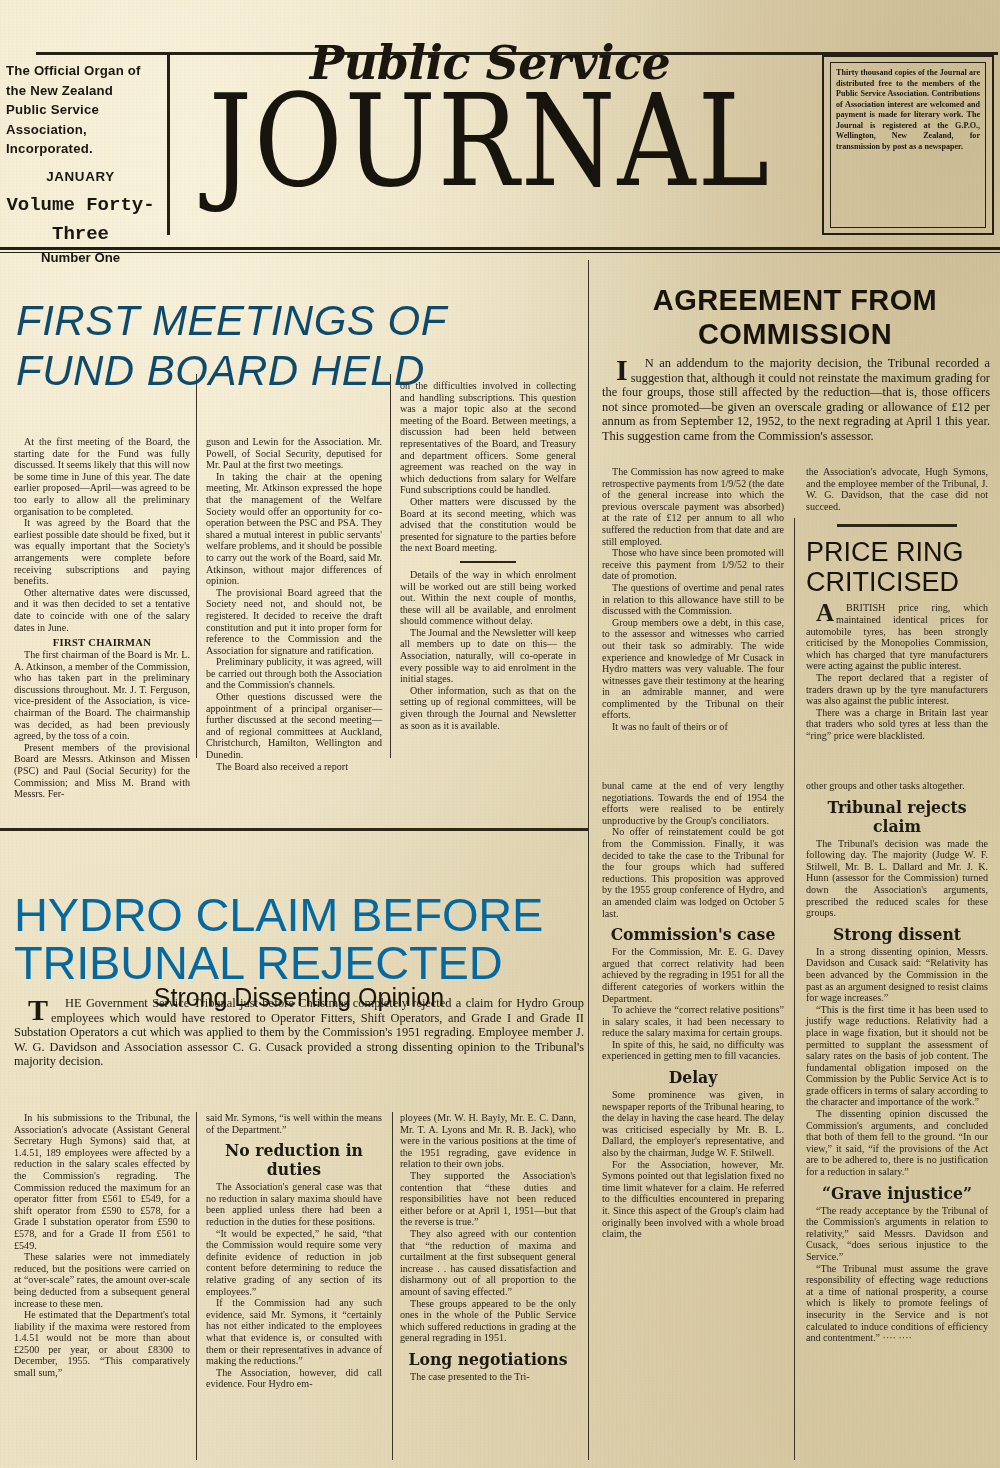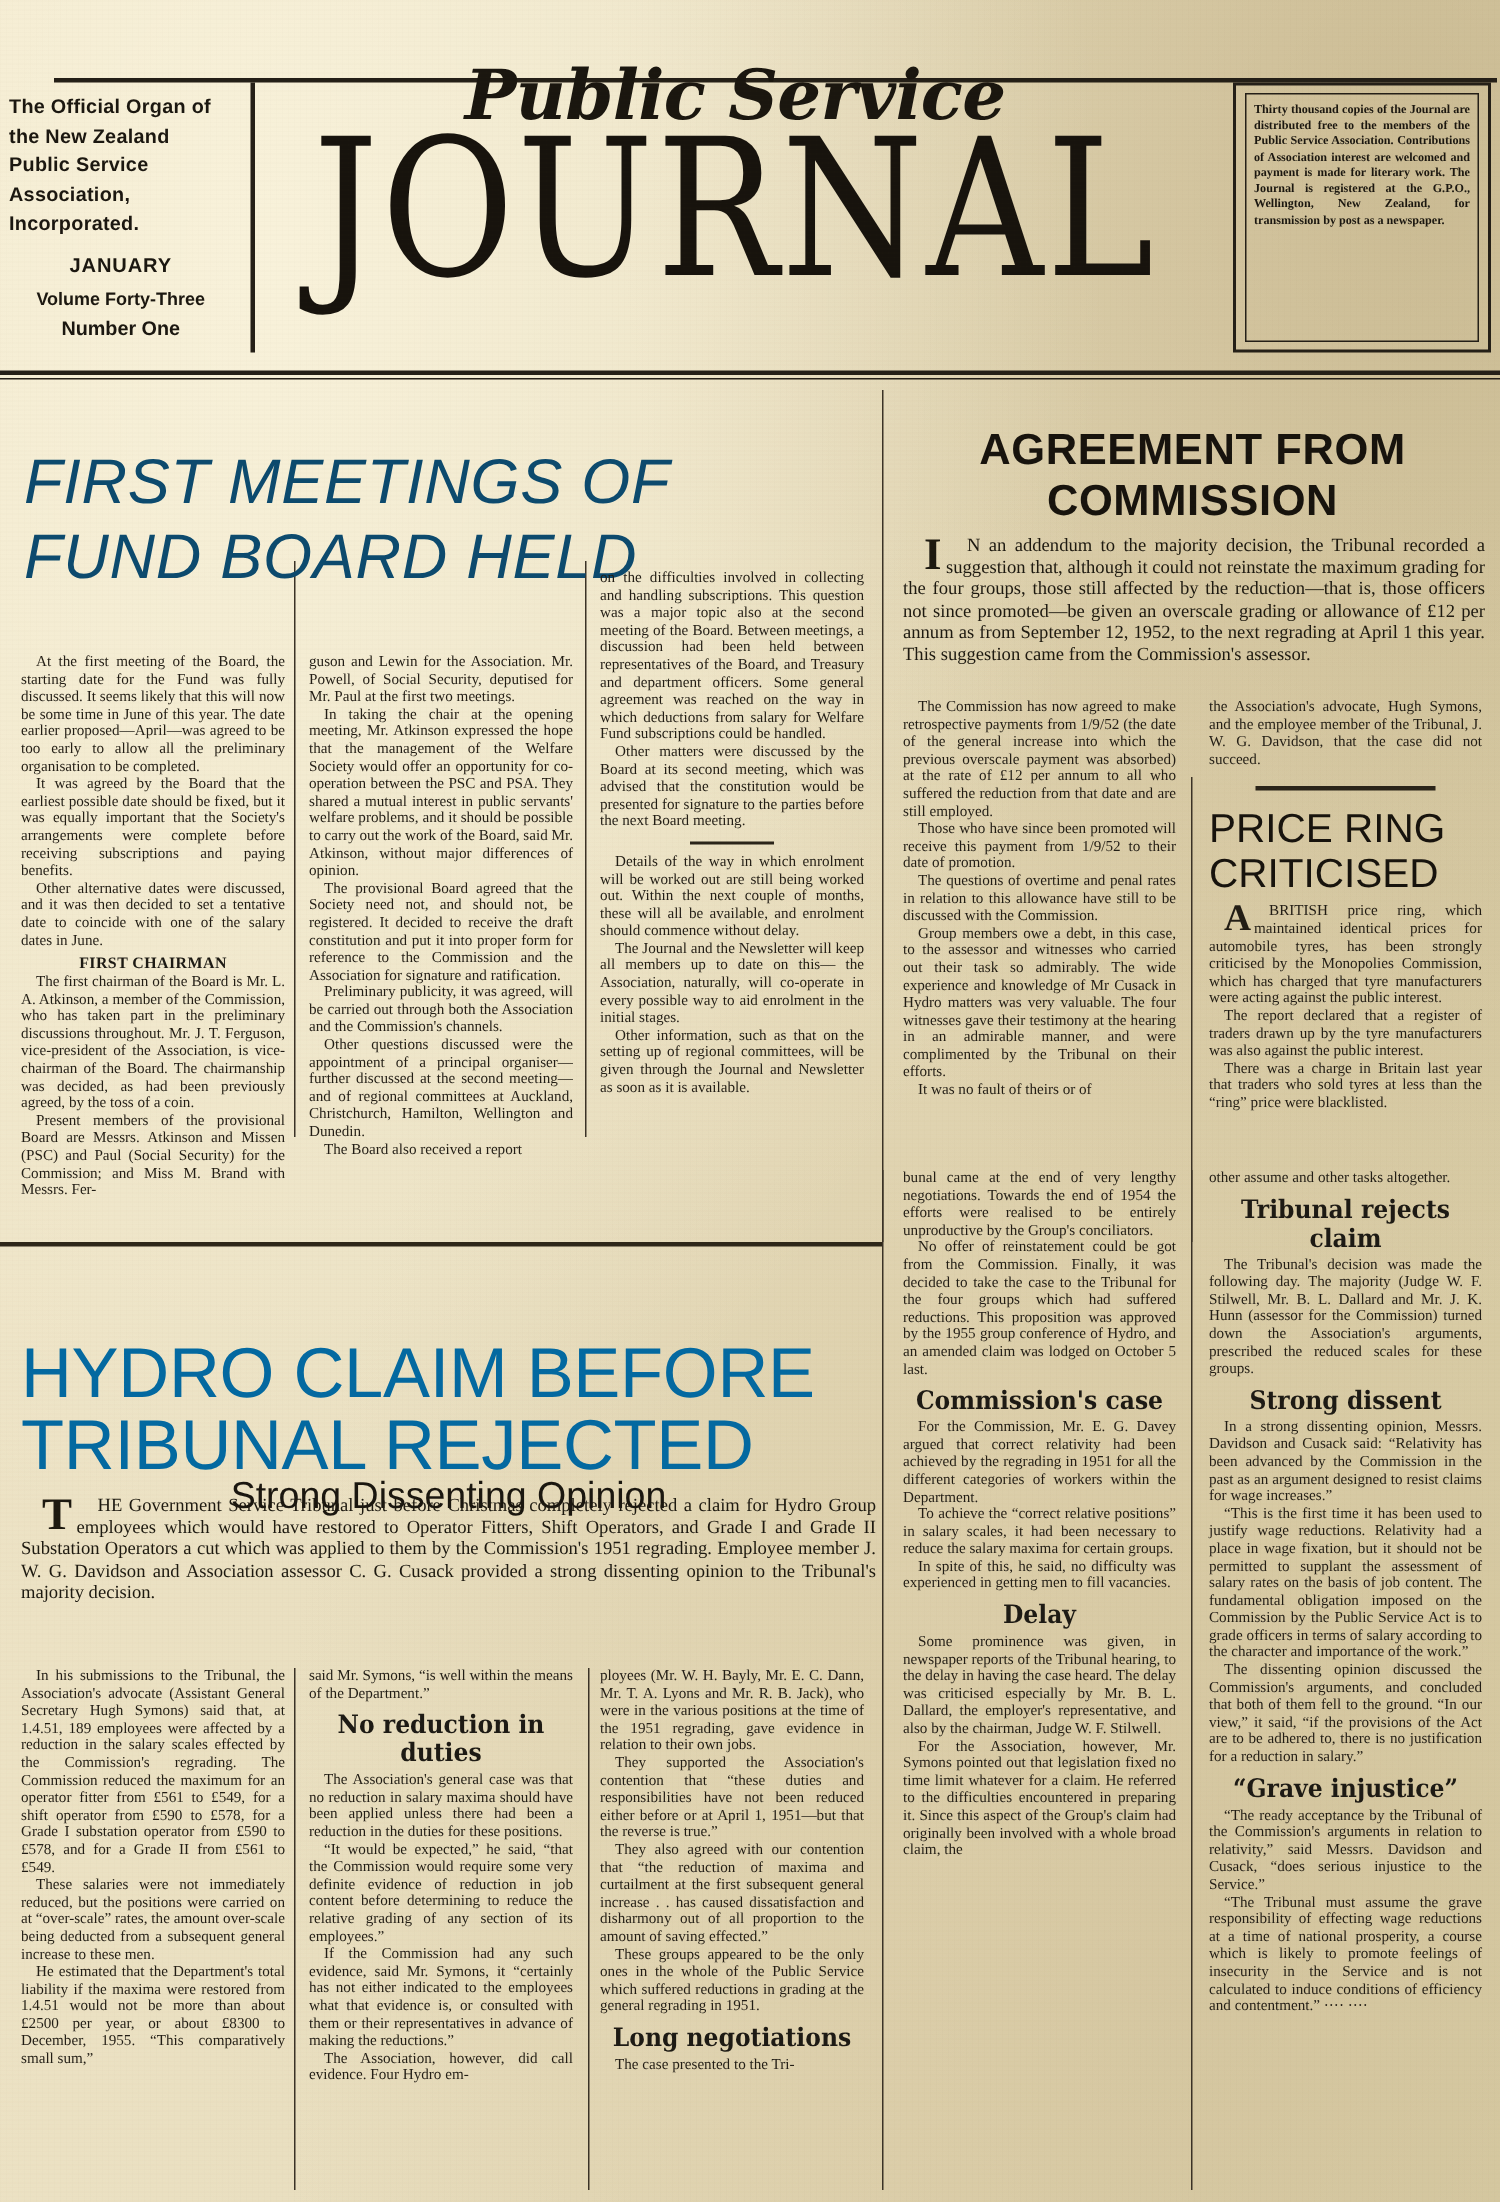--- a/index.html
+++ b/index.html
@@ -35,21 +35,21 @@
   .mast-left{
     position:absolute;left:0;top:55px;width:170px;height:180px;
     border-right:3px solid #241f17;
     padding:6px 12px 0 6px;box-sizing:border-box;
     font-family:"Liberation Sans",sans-serif;
     font-weight:700;font-size:13.2px;line-height:1.48;
     text-align:center;color:#1b1710;
   }
   .mast-left .l1{text-align:left;letter-spacing:.2px;}
   .mast-left .month{margin-top:8px;font-size:13.4px;letter-spacing:.6px;}
-  .mast-left .vol{margin-top:5px;font-size:12px;}
+  .mast-left .vol{margin-top:5px;font-size:19px;font-family:Liberation Mono, monospace;}
   .mast-left .num{font-size:13.2px;}
 
   .mast-title{position:absolute;left:190px;top:42px;width:600px;text-align:center;}
   .mast-ps{
     font-family:"DejaVu Serif",serif;
     font-style:italic;font-weight:700;
     font-size:46px;line-height:.95;letter-spacing:-.5px;color:#1a160f;
   }
   .mast-journal{
     font-family:"DejaVu Serif",serif;
@@ -285,21 +285,21 @@
       <div class="sub-big">Commission's case</div>
       <p>For the Commission, Mr. E. G. Davey argued that correct relativity had been achieved by the regrading in 1951 for all the different categories of workers within the Department.</p>
       <p>To achieve the “correct relative positions” in salary scales, it had been necessary to reduce the salary maxima for certain groups.</p>
       <p>In spite of this, he said, no difficulty was experienced in getting men to fill vacancies.</p>
       <div class="sub-big">Delay</div>
       <p>Some prominence was given, in newspaper reports of the Tribunal hearing, to the delay in having the case heard. The delay was criticised especially by Mr. B. L. Dallard, the employer's representative, and also by the chairman, Judge W. F. Stilwell.</p>
       <p>For the Association, however, Mr. Symons pointed out that legislation fixed no time limit whatever for a claim. He referred to the difficulties encountered in preparing it. Since this aspect of the Group's claim had originally been involved with a whole broad claim, the</p>
     </div>
 
     <div class="col" style="position:absolute;left:806px;top:-70px;width:182px;">
-      <p class="noind">other assume and other tasks altogether.</p>
+      <p class="noind">other groups and other tasks altogether.</p>
       <div class="sub-big">Tribunal rejects claim</div>
       <p>The Tribunal's decision was made the following day. The majority (Judge W. F. Stilwell, Mr. B. L. Dallard and Mr. J. K. Hunn (assessor for the Commission) turned down the Association's arguments, prescribed the reduced scales for these groups.</p>
       <div class="sub-big">Strong dissent</div>
       <p>In a strong dissenting opinion, Messrs. Davidson and Cusack said: “Relativity has been advanced by the Commission in the past as an argument designed to resist claims for wage increases.”</p>
       <p>“This is the first time it has been used to justify wage reductions. Relativity had a place in wage fixation, but it should not be permitted to supplant the assessment of salary rates on the basis of job content. The fundamental obligation imposed on the Commission by the Public Service Act is to grade officers in terms of salary according to the character and importance of the work.”</p>
       <p>The dissenting opinion discussed the Commission's arguments, and concluded that both of them fell to the ground. “In our view,” it said, “if the provisions of the Act are to be adhered to, there is no justification for a reduction in salary.”</p>
       <div class="sub-big">“Grave injustice”</div>
       <p>“The ready acceptance by the Tribunal of the Commission's arguments in relation to relativity,” said Messrs. Davidson and Cusack, “does serious injustice to the Service.”</p>
       <p>“The Tribunal must assume the grave responsibility of effecting wage reductions at a time of national prosperity, a course which is likely to promote feelings of insecurity in the Service and is not calculated to induce conditions of efficiency and contentment.” ···· ····</p>
     </div>

